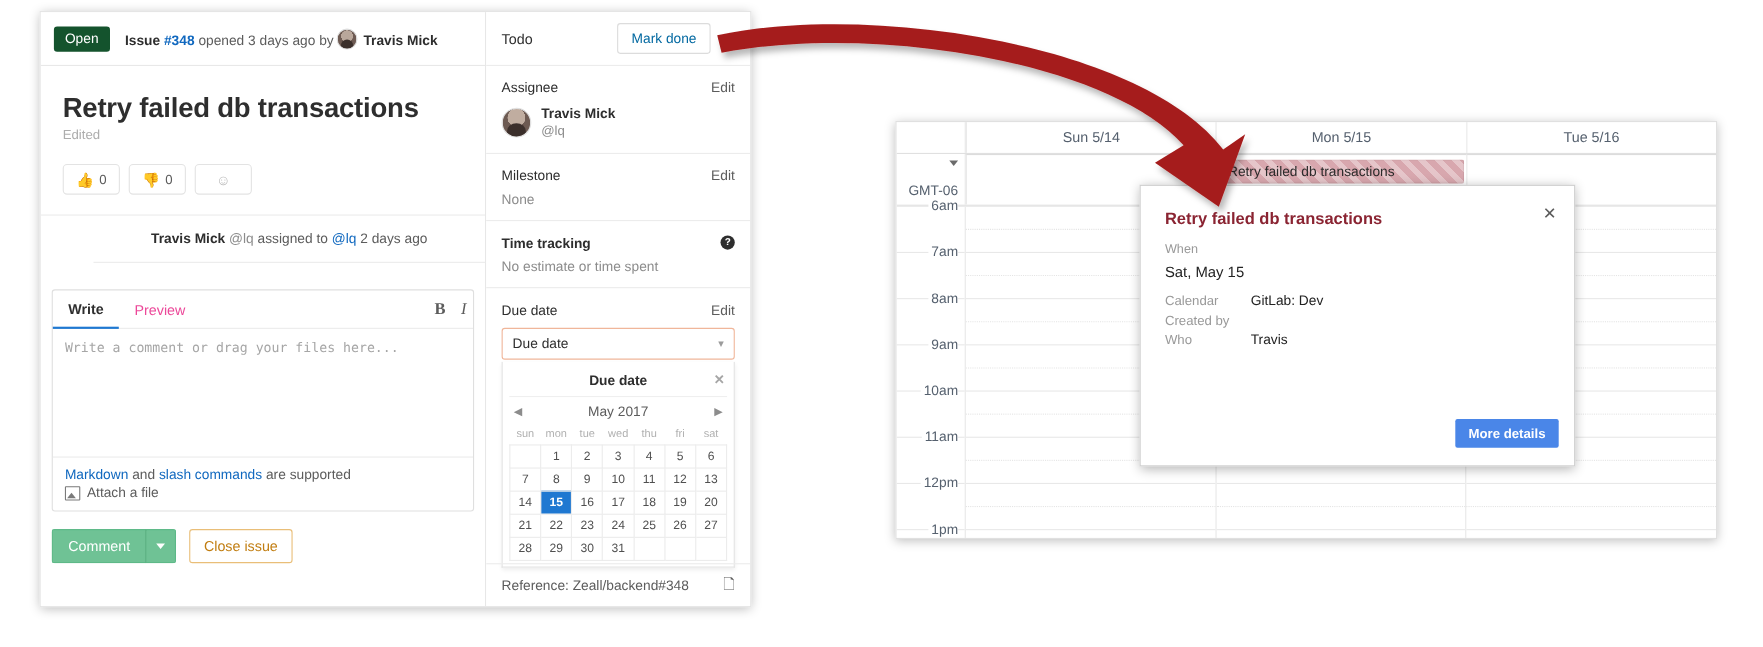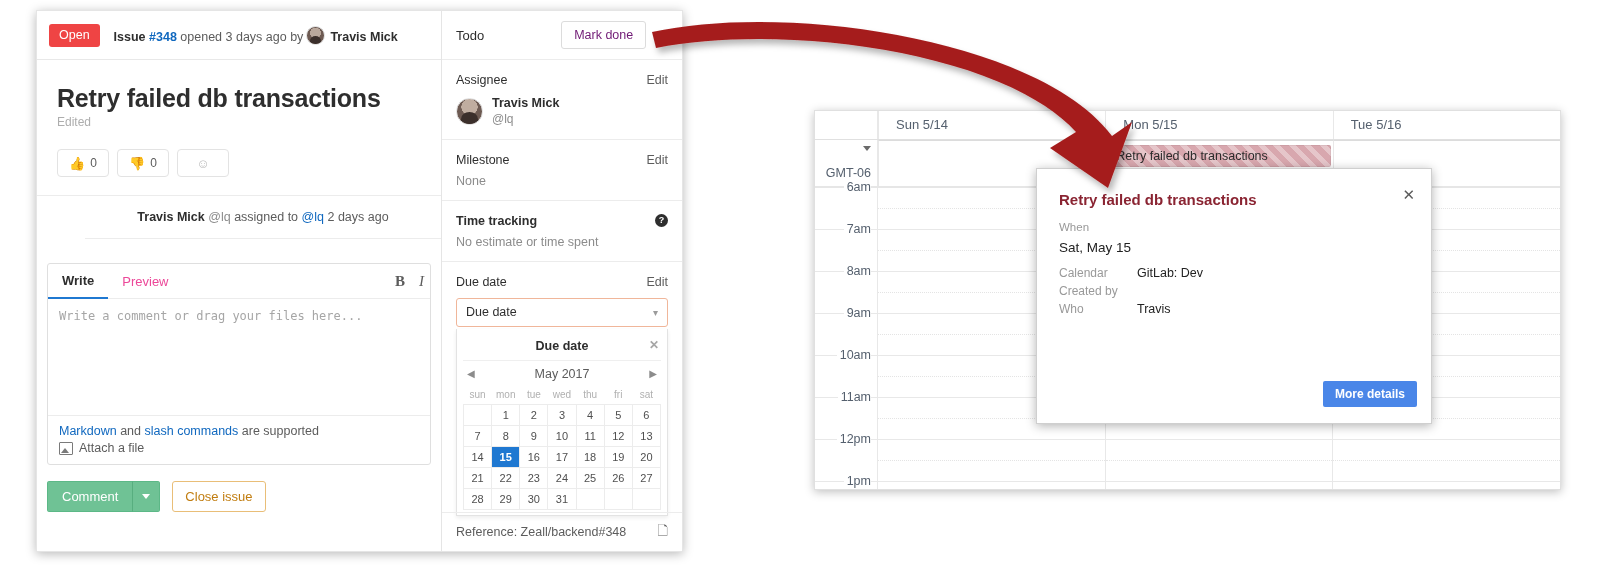--- a/index.html
+++ b/index.html
@@ -19,21 +19,21 @@
   }
   .gl-main{width:404px;flex:0 0 404px;position:relative;border-right:1px solid #e5e5e5;}
   .gl-side{flex:1;background:#fff;position:relative;}
 
   
   .issue-head{
     height:48px;border-bottom:1px solid #e8e8e8;display:flex;align-items:center;
     padding:0 12px;font-size:12.5px;color:#5c5c5c;
   }
   .badge-open{
-    background:#ef4444;color:#fff;border-radius:3px;font-size:12.5px;
+    background:#14532d;color:#fff;border-radius:3px;font-size:12.5px;
     padding:4px 10px;font-weight:400;line-height:1.2;margin-right:14px;
   }
   .issue-meta{white-space:nowrap;}
   .issue-meta b{color:#2e2e2e;font-weight:700;}
   .issue-meta a{color:#1068bf;text-decoration:none;font-weight:700;}
   .avatar{
     display:inline-block;width:17px;height:17px;border-radius:50%;
     background:radial-gradient(circle at 50% 35%, #b9a79b 0 38%, #6d5a52 39% 100%);
     vertical-align:-4px;margin:0 5px 0 3px;border:1px solid #ddd;overflow:hidden;position:relative;
   }
@@ -104,21 +104,21 @@
   .btn-close-issue{
     border:1px solid #e9be78;color:#c17d10;background:#fff;border-radius:3px;
     font-size:13px;padding:7px 12px;
   }
   .todo-bar{
     display:flex;align-items:center;height:48px;border-bottom:1px solid #ececec;padding:0 14px;
   }
   .todo-label{font-size:13px;color:#2e2e2e;}
   .btn-markdone{
     margin-left:auto;border:1px solid #dcdcdc;border-radius:3px;background:#fff;
-    font-size:12.5px;color:#701a75;padding:6px 12px;
+    font-size:12.5px;color:#0369a1;padding:6px 12px;
   }
   .chev-right{margin-left:14px;color:#8c8c8c;font-size:14px;line-height:1;}
   .side-block{padding:13px 14px 12px 14px;border-bottom:1px solid #ececec;}
   .sb-head{display:flex;align-items:center;font-size:12.5px;color:#2e2e2e;font-weight:400;}
   .sb-head .edit{margin-left:auto;color:#5c5c5c;font-size:12.5px;}
   .sb-head .qmark{
     margin-left:auto;width:13px;height:13px;border-radius:50%;background:#2e2e2e;color:#fff;
     font-size:9px;line-height:13px;text-align:center;font-weight:700;
   }
   .assignee{display:flex;align-items:center;gap:9px;margin-top:9px;}
@@ -166,21 +166,21 @@
   .ref-row .copy{margin-left:auto;color:#5c5c5c;font-size:13px;}
 
   
   .cal-window{
     position:absolute;left:814px;top:110px;width:745px;height:378px;background:#fff;
     border:1px solid #e0e0e0;box-shadow:0 2px 9px rgba(0,0,0,.25);overflow:hidden;
   }
   .cal-daybar{height:28px;border-bottom:1px solid #e0e0e0;display:flex;}
   .cal-gutter{width:62px;flex:0 0 62px;border-right:1px solid #e8e8e8;}
   .cal-day{
-    flex:1;font-size:13px;color:#55606e;line-height:28px;border-left:1px solid #e8e8e8;padding-left:17px;
+    flex:1;text-align:center;font-size:13px;color:#55606e;line-height:28px;border-left:1px solid #e8e8e8;
   }
   .cal-day:first-child{border-left:none;}
   .cal-allday{height:46px;display:flex;border-bottom:2px solid #e6e6e6;}
   .ad-gutter{
     width:62px;flex:0 0 62px;position:relative;border-right:1px solid #e8e8e8;
   }
   .ad-gutter .tz{position:absolute;right:6px;bottom:6px;font-size:12.5px;color:#55606e;}
   .ad-gutter .tri{position:absolute;right:6px;top:6px;width:0;height:0;
     border-left:4px solid transparent;border-right:4px solid transparent;border-top:5px solid #6b6b6b;}
   .ad-cell{flex:1;border-left:1px solid #e8e8e8;border-top:1px solid #dcdcdc;position:relative;}

